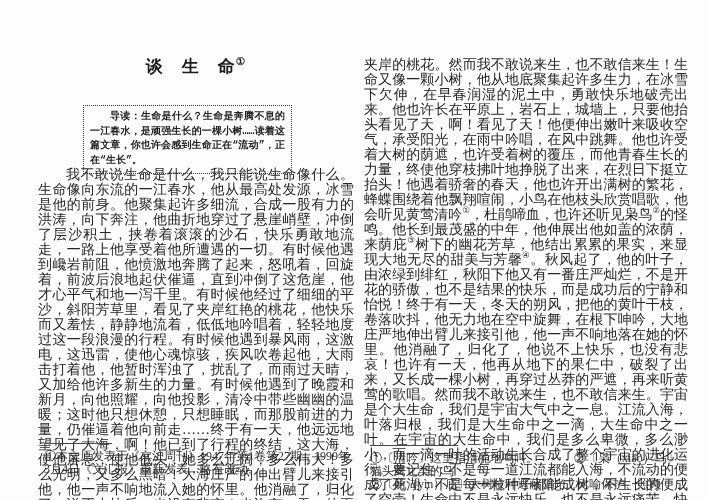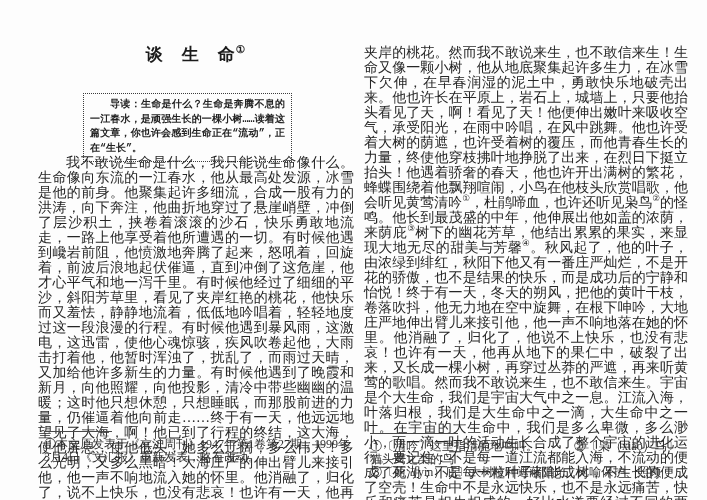--- a/index.html
+++ b/index.html
@@ -6,21 +6,21 @@
   body {
     width: 707px; height: 500px;
     background: #fdfdfd;
     font-family: "Liberation Serif", "DejaVu Serif", serif;
     color: #222;
     position: relative;
     overflow: hidden;
   }
   .spread { position: absolute; inset: 0; background: #fdfdfd; }
 
-  .page-col { position: absolute; top: 4px; height: 356px; }
+  .page-col { position: absolute; top: 16px; height: 356px; }
   .left-page  { left: 38px;  width: 316px; }
   .right-page { left: 364px; width: 324px; }
 
   .title {
     position: absolute; top: 41px; left: 0; right: 0;
     margin: 0; text-align: center;
     font-size: 17px; font-weight: bold; line-height: 20px;
     letter-spacing: 1px; color: #1b1b1b;
   }
   .title sup, .body sup { font-size: 0.62em; line-height: 0; vertical-align: super; }

